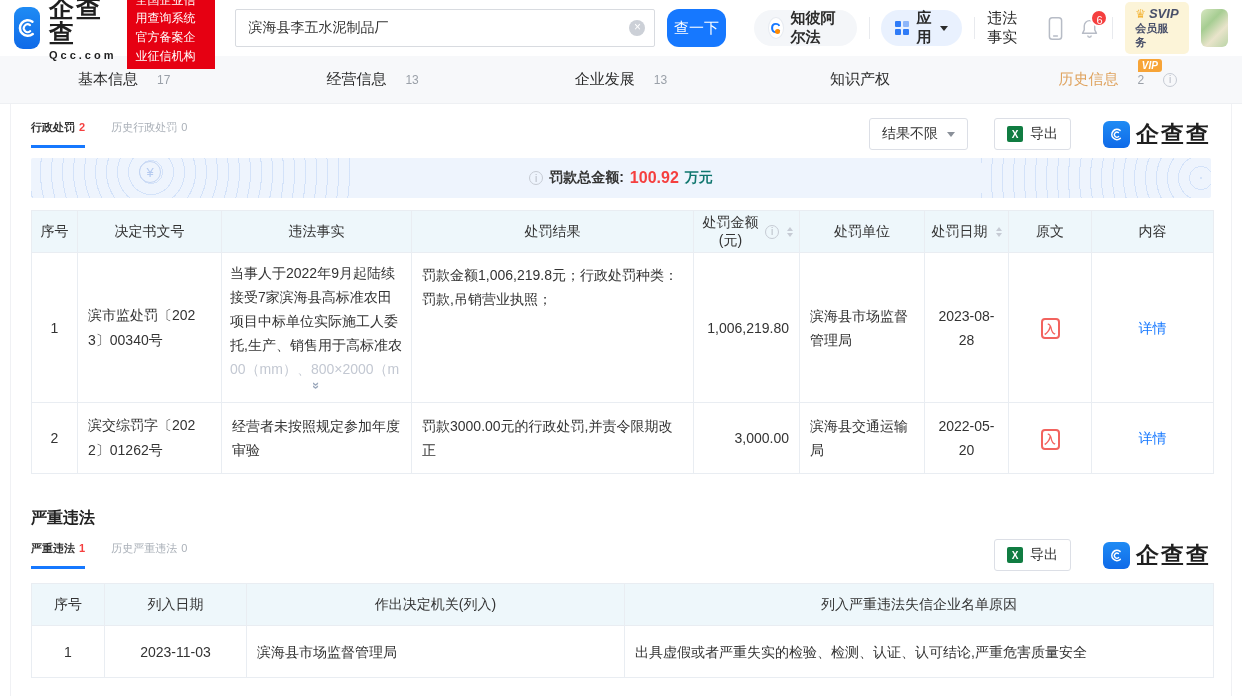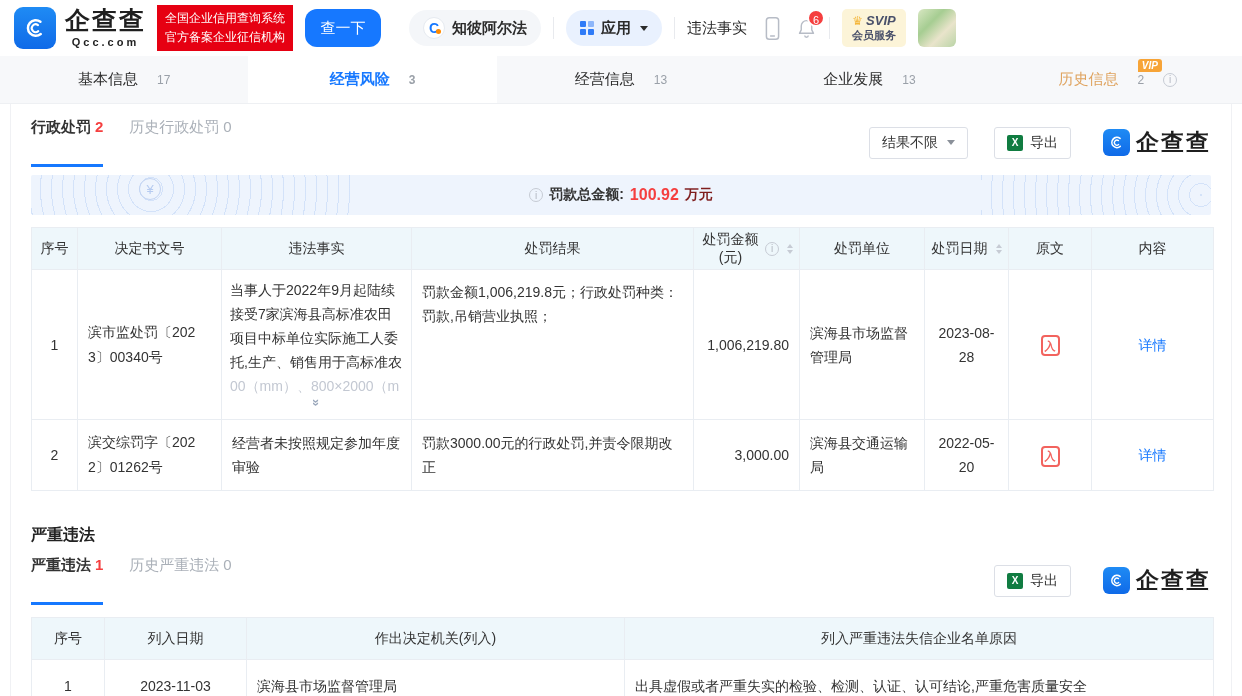--- a/index.html
+++ b/index.html
@@ -43,42 +43,42 @@
   .tab { flex:1; display:flex; align-items:center; justify-content:center; gap:19px; font-size:15px; color:#2b2b2b; cursor:pointer; position:relative; }
   .tab .cnt { font-size:12px; color:#9aa0a8; }
   .tab.active { background:#fff; color:#1678ff; font-weight:700; }
   .tab.history { color:#dfa35f; }
   .vip-chip { position:absolute; top:3px; left:calc(50% + 20px); background:#f7a437; color:#fff; font-size:10px; font-weight:700; font-style:italic; padding:0 4px; border-radius:3px 3px 3px 0; line-height:13px; }
   .info-i { display:inline-flex; width:14px; height:14px; border:1px solid #c6cbd4; border-radius:50%; color:#b3b9c3; font-size:10px; align-items:center; justify-content:center; font-style:normal; flex:none; }
   
   main { margin:0 10px; padding:2px 20px 20px; border-left:1px solid #f0f1f4; border-right:1px solid #f0f1f4; min-height:590px; }
   .sec-head { display:flex; justify-content:space-between; align-items:center; margin-top:12px; }
   .subtabs { display:flex; gap:26px; align-items:flex-start; }
-  .subtab { font-size:15px; cursor:pointer; padding-bottom:27px; }
+  .subtab { font-size:11px; cursor:pointer; padding-bottom:10px; }
   .subtab.on { font-weight:700; color:#333; border-bottom:3px solid #1678ff; }
   .subtab .c { margin-left:4px; }
   .subtab.on .c { color:#f53f3f; }
   .subtab.off { color:#aab0b8; }
   .controls { display:flex; align-items:center; gap:26px; }
   .btn { height:32px; display:flex; align-items:center; gap:7px; background:#fff; border:1px solid #dcdfe6; border-radius:3px; padding:0 12px; font-size:14px; color:#333; cursor:pointer; font-family:inherit; }
   .btn .caret-down { border-top-color:#8a9099; }
   .xls-icon { width:16px; height:16px; background:#107c41; border-radius:2px; color:#fff; font-size:10px; font-weight:800; display:flex; align-items:center; justify-content:center; }
   .qcc-mark { display:flex; align-items:center; gap:6px; margin-left:6px; }
   .qcc-mark-icon { width:27px; height:27px; border-radius:6px; background:linear-gradient(180deg,#1f8bf4,#0f6ae8); display:flex; align-items:center; justify-content:center; }
   .qcc-mark-text { font-size:23px; font-weight:800; color:#1f1f1f; letter-spacing:2px; }
   
   .banner { margin-top:8px; height:40px; background:#eef4fd; border-radius:2px; display:flex; align-items:center; justify-content:center; gap:6px; position:relative; overflow:hidden; }
   .rings-l { position:absolute; left:0; top:0; bottom:0; width:320px;
     background: repeating-radial-gradient(circle at 120px 14px, rgba(150,185,240,.30) 0 1px, transparent 1px 11px); }
   .rings-r { position:absolute; right:0; top:0; bottom:0; width:230px;
     background: repeating-radial-gradient(circle at 220px 20px, rgba(150,185,240,.30) 0 1px, transparent 1px 11px); }
   .yen-badge { position:absolute; left:108px; top:3px; width:22px; height:22px; border:1px solid #c3d4f2; border-radius:50%; color:#b6cbf0; font-size:13px; display:flex; align-items:center; justify-content:center; }
   .banner-label { font-size:14px; font-weight:700; color:#333; position:relative; }
   .banner-amount { font-size:16px; font-weight:800; color:#f53f3f; position:relative; }
-  .banner-unit { font-size:14px; font-weight:700; color:#7f1d1d; position:relative; }
+  .banner-unit { font-size:14px; font-weight:700; color:#0f766e; position:relative; }
   
   table { width:100%; border-collapse:collapse; table-layout:fixed; margin-top:12px;border-radius:10px; }
   th, td { border:1px solid #e9edf2; font-size:14px; }
   th { background:#eef7fb; font-weight:400; color:#333; height:42px; padding:0 6px; }
   td { padding:10px; color:#333; line-height:24px; vertical-align:middle; word-break:break-all; }
   .c-center { text-align:center; }
   .c-right { text-align:right; }
   .link { color:#1678ff; cursor:pointer; }
   .pdf-icon { display:inline-flex; width:19px; height:21px; border:2px solid #f2635e; border-radius:4px; color:#f2635e; font-size:11px; font-weight:700; align-items:center; justify-content:center; cursor:pointer; }
   .sort { display:inline-flex; flex-direction:column; gap:2px; margin-left:4px; vertical-align:-2px; }
@@ -110,20 +110,24 @@
     <div class="brand">
       <div class="brand-cn">企查查</div>
       <div class="brand-en">Qcc.com</div>
     </div>
     <div class="gov-badge">
       <div>全国企业信用查询系统</div>
       <div>官方备案企业征信机构</div>
     </div>
   </div>
 
+  <div class="search-wrap">
+    <input class="search-input" value="滨海县李五水泥制品厂" style="">
+    <span class="clear-btn">×</span>
+  </div>
   <button class="search-btn">查一下</button>
 
   <div class="pill">
     <span class="zhibi-icon">C</span>
     <span class="pill-label">知彼阿尔法</span>
   </div>
   <span class="vdiv"></span>
   <div class="pill apps-pill">
     <span class="grid-icon">
         <span></span>
@@ -159,31 +163,31 @@
     <div class="svip-sub">会员服务</div>
   </div>
   <div class="avatar"></div>
 </header>
 
 <nav class="tabbar">
   <div class="tab">
     <span>基本信息</span>
       <span class="cnt">17</span>
   </div>
-  <div class="tab active">
-    <span>经营风险</span>
-      <span class="cnt">3</span>
-  </div>
   <div class="tab">
     <span>经营信息</span>
       <span class="cnt">13</span>
   </div>
   <div class="tab">
     <span>企业发展</span>
       <span class="cnt">13</span>
+  </div>
+  <div class="tab">
+    <span>知识产权</span>
+      <span class="cnt"></span>
   </div>
   <div class="tab history">
     <span class="vip-chip">VIP</span>
     <span>历史信息</span>
       <span class="cnt">2</span>
     <span class="info-i">i</span>
   </div>
 </nav>
 
 <main>

